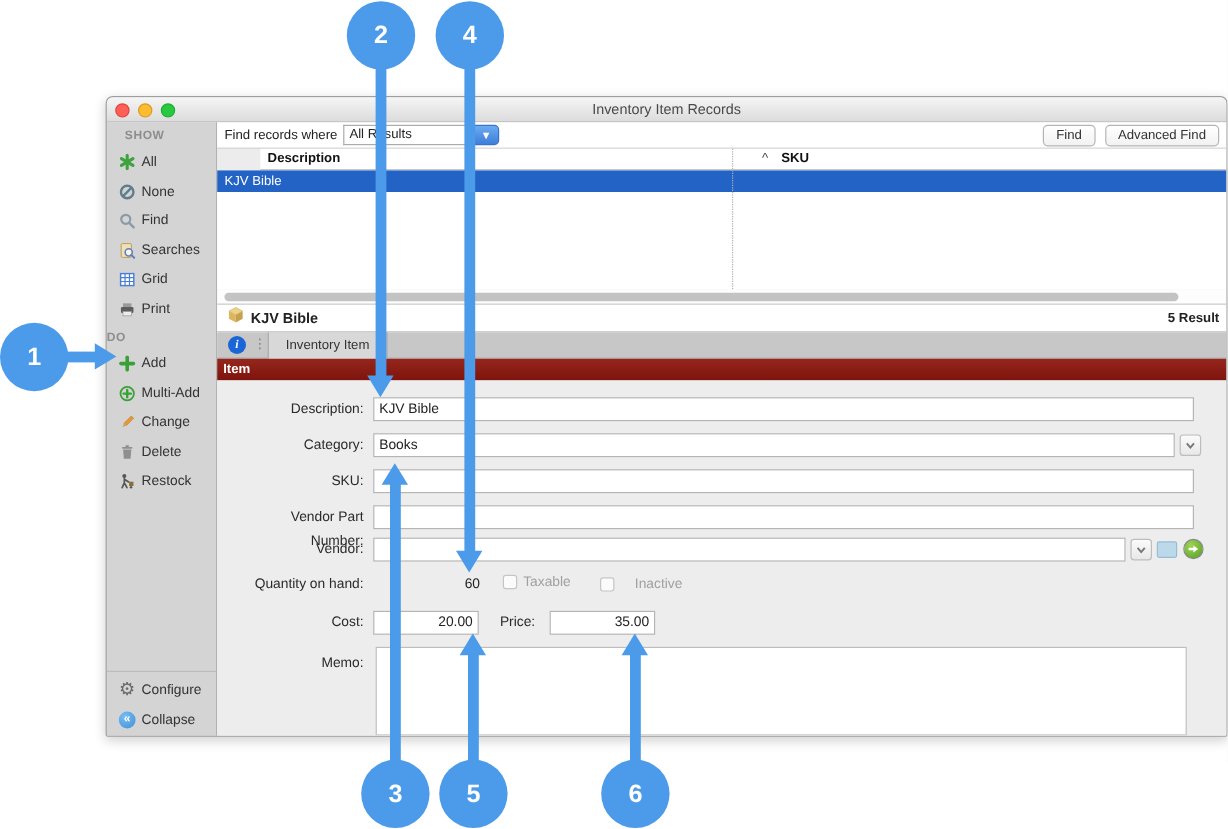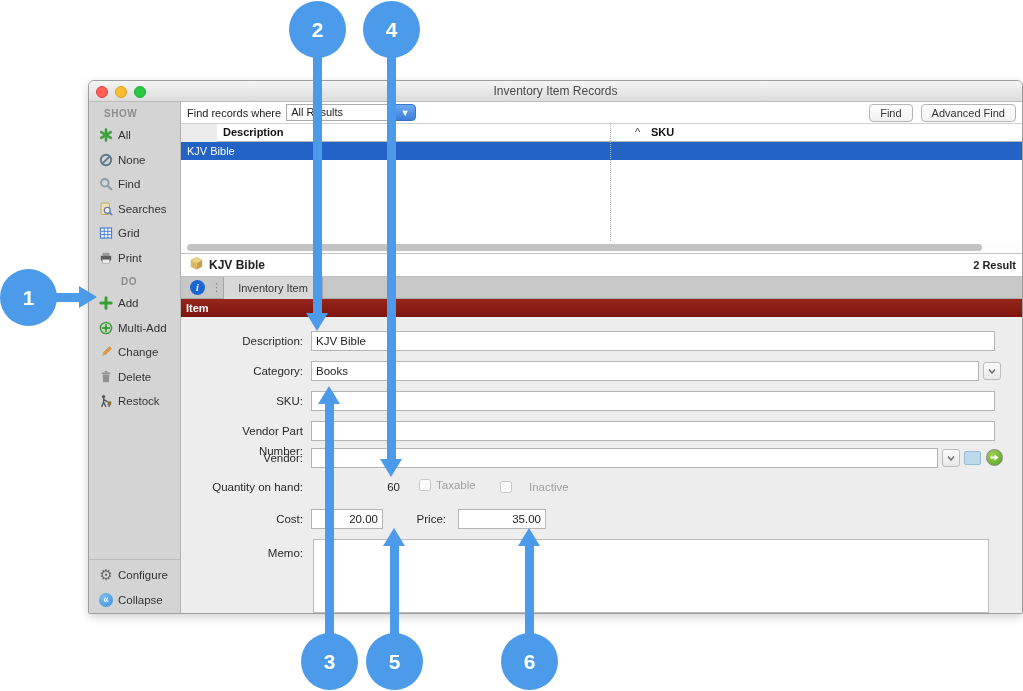--- a/index.html
+++ b/index.html
@@ -21,21 +21,21 @@
   .light.green { background:#28c840; border:0.5px solid #1faf32; }
 
   .winbody { position:relative; display:flex; height:512px;border-radius:27px; }
 
   
   .sidebar { position:relative; width:92px; background:#d4d4d4; border-right:1px solid #b2b2b2;
              font-size:11.5px; color:#333; flex:none; }
   .side-header { font-size:10px; font-weight:bold; color:#8d8d8d; letter-spacing:.5px;
                  height:18px; line-height:18px; }
   .side-header.show { padding-left:15px; margin-top:3px; }
-  .side-header.do { padding-left:32px; margin-top:3px; }
+  .side-header.do { margin-top:3px; }
   .side-item { display:flex; align-items:center; height:24.5px; padding-left:9px; cursor:default; }
   .side-item .ic { width:16px; height:15px; display:flex; align-items:center; justify-content:center; flex:none; }
   .side-item .lb { margin-left:4px; white-space:nowrap; }
   .side-footer { position:absolute; left:0; right:0; bottom:2px; border-top:1px solid #bcbcbc; padding-top:3px; }
   .glyph-gear { font-size:15px; color:#6b6b6b; line-height:14px; }
   .circle-badge { width:14px; height:14px; border-radius:50%; display:flex; align-items:center;
                   justify-content:center; color:#fff; }
   .collapse-badge { background:radial-gradient(circle at 35% 30%, #79bdf2, #3f8fd9); font-size:10px; font-weight:bold; }
 
   
@@ -310,21 +310,21 @@
         <div class="summary">
           <span class="pkg">
             <svg width="15" height="15" viewBox="0 0 15 15">
                 <polygon points="7.5,1.2 13.2,4.3 7.5,7.4 1.8,4.3" fill="#ecd28a" stroke="#c8a84e" stroke-width="0.5"></polygon>
                 <polygon points="1.8,4.3 7.5,7.4 7.5,13.8 1.8,10.7" fill="#dcb55e"></polygon>
                 <polygon points="13.2,4.3 7.5,7.4 7.5,13.8 13.2,10.7" fill="#c9a04a"></polygon>
               </svg>
           </span>
           <span class="stitle">KJV Bible</span>
           <span class="sspacer"></span>
-          <span class="scount">2 Result</span>
+          <span class="scount">5 Result</span>
         </div>
 
         <div class="tabbar">
           <div class="infobtn">i</div>
           <div class="tabdots">⋮</div>
           <div class="tab">Inventory Item</div>
         </div>
 
         <div class="redband">Item</div>
 
@@ -380,21 +380,21 @@
               <span class="cblab">Taxable</span>
             </div>
             <div class="checkrow" style="left:319px; top:4px;gap:12px;">
               <span class="cb"></span>
               <span class="cblab">Inactive</span>
             </div>
           </div>
 
           <div class="frow" style="top:192px;">
             <span class="flab">Cost:</span>
-            <input class="tf num" style="left: 130px; width: 72px;" value="20.00">
+            <input class="tf num" style="left: 130px; width: 88px;" value="20.00">
             <span class="flab" style="left:185px; width:80px;">Price:</span>
             <input class="tf num" style="left: 277px; width: 88px;" value="35.00">
           </div>
 
           <span class="flab" style="top:226px; position:absolute;">Memo:</span>
           <textarea class="memo" style=""></textarea>
 
         </div>
       </div>
     </div>

